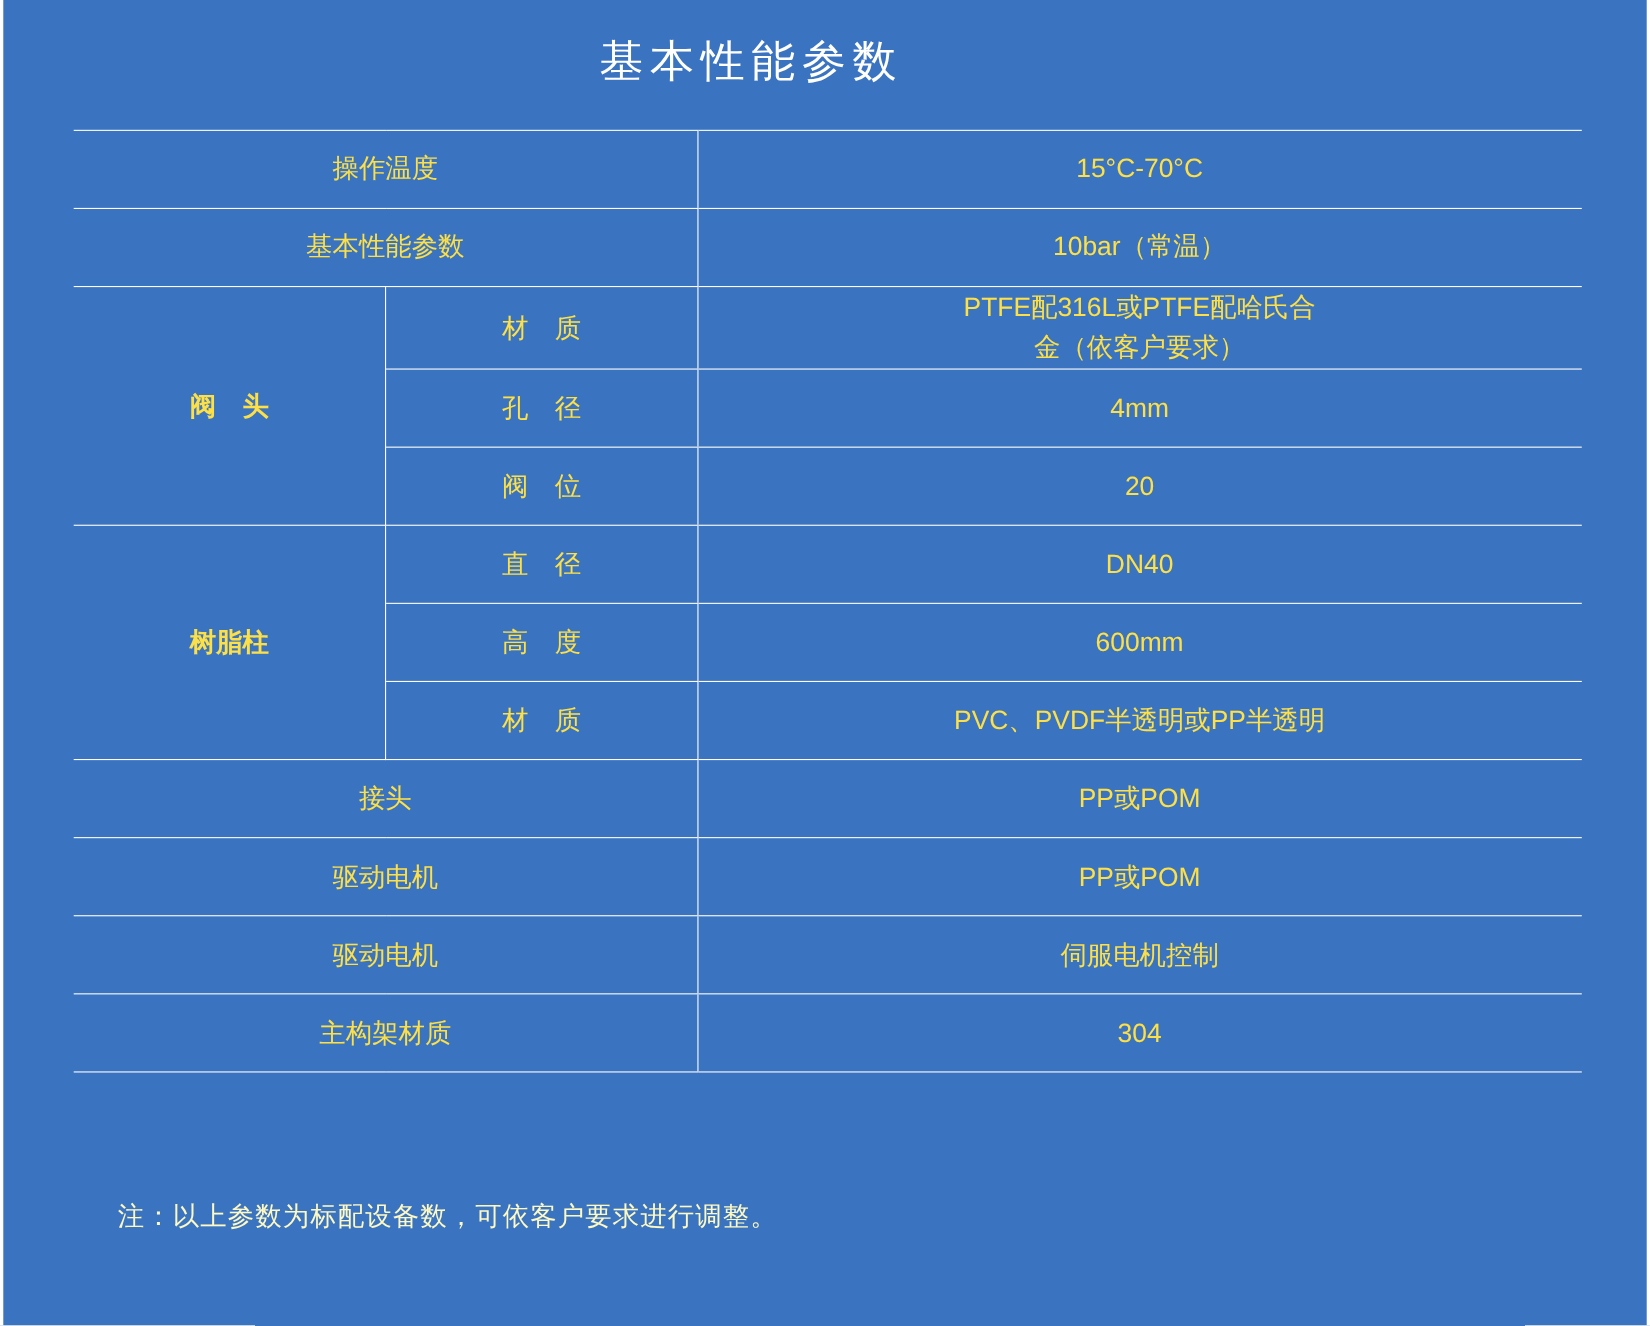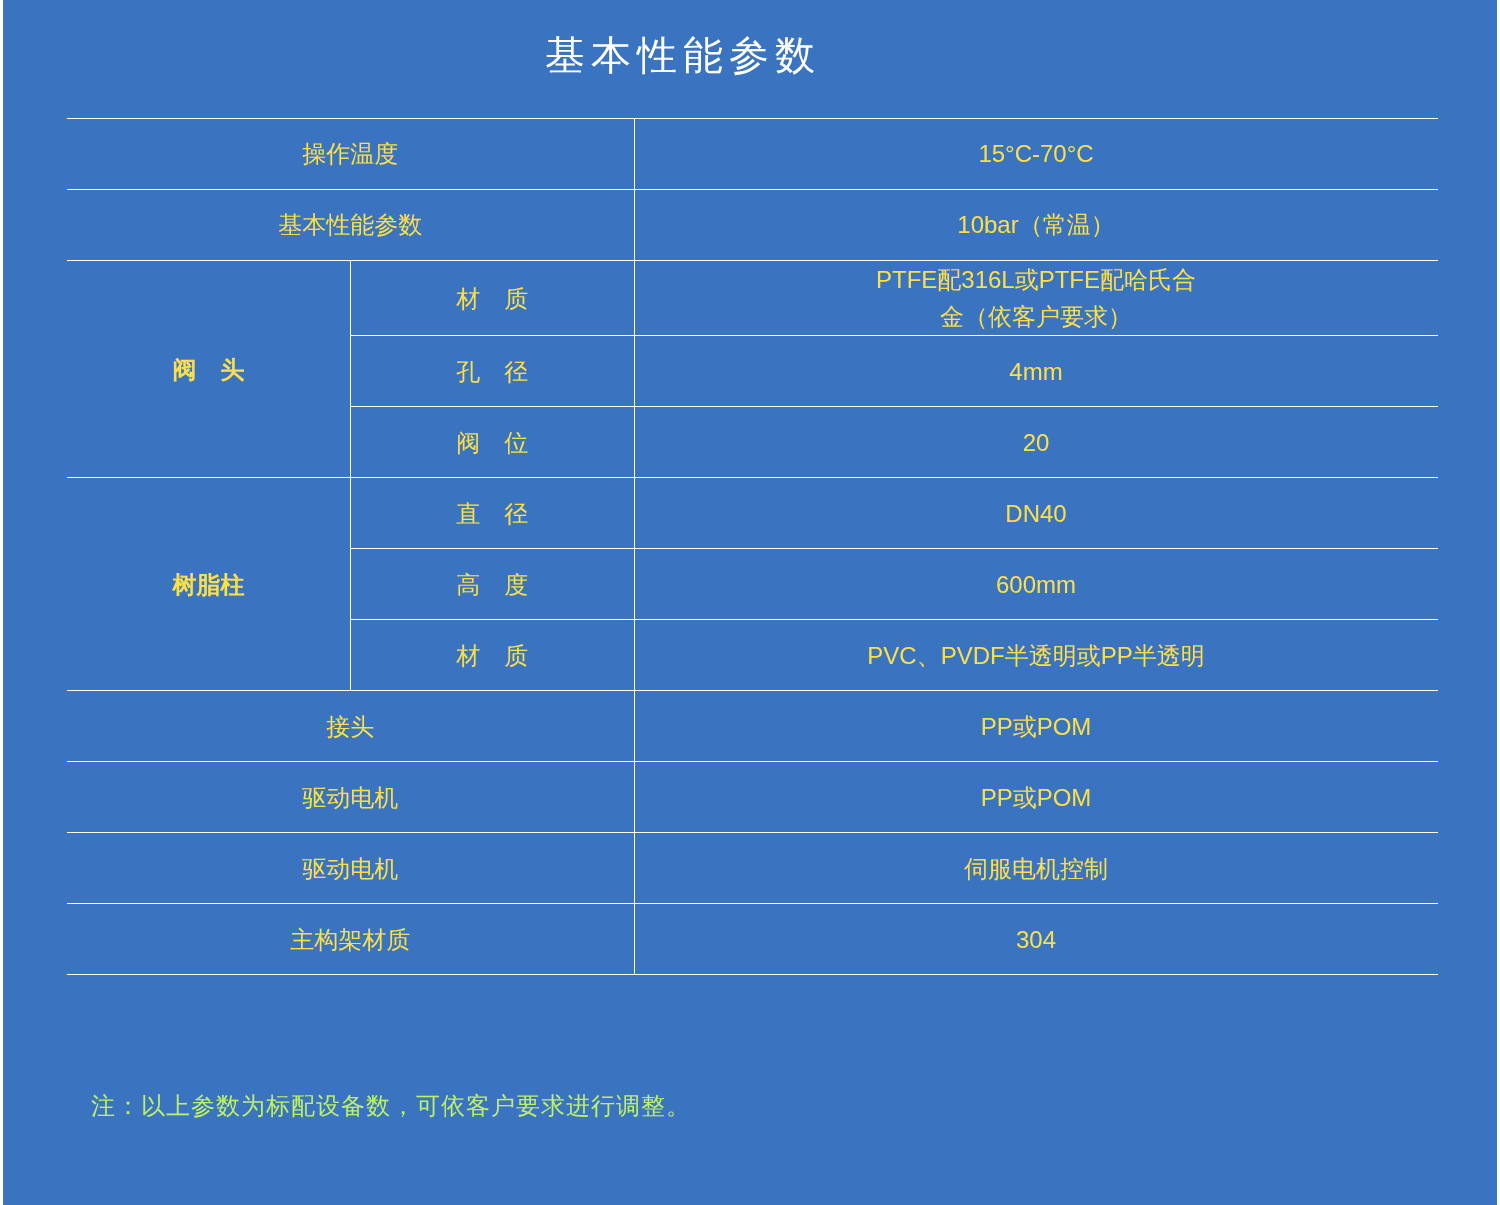--- a/index.html
+++ b/index.html
@@ -85,23 +85,23 @@
     font-weight: bold;
   }
   td.no-border-bottom {
     border-bottom: none;
   }
   td.tall {
     height: 134px;
   }
   .note {
     position: absolute;
-    left: 88px;
+    left: 104px;
     top: 1090px;
-    color: #bef264;
+    color: #fef9c3;
     font-size: 24px;
     letter-spacing: 1px;
   }
 </style>
 </head>
 <body>
 
 <div class="page">
   <div class="panel">
 

